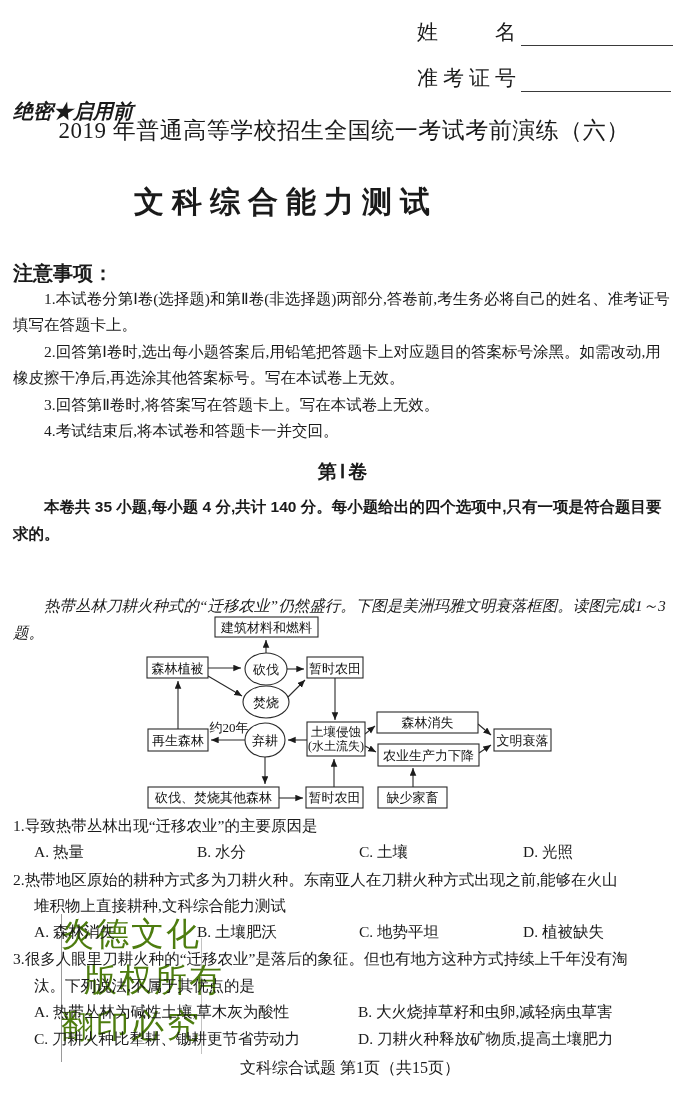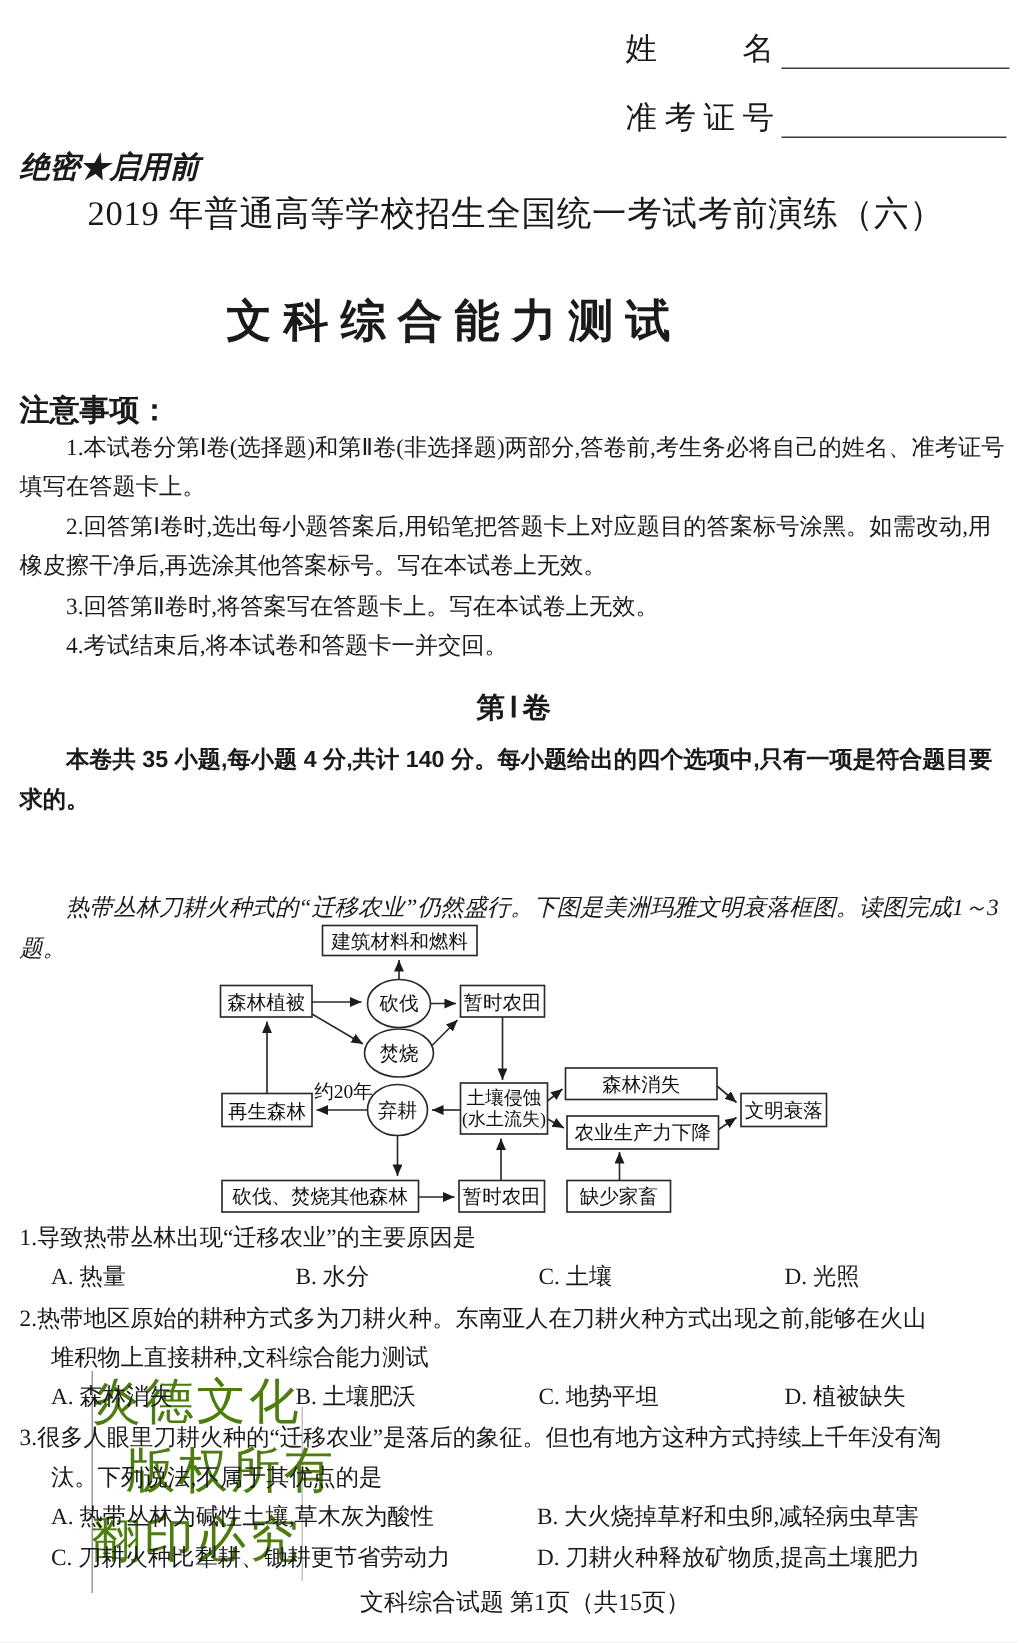--- a/index.html
+++ b/index.html
@@ -9,23 +9,23 @@
     font-family:"Liberation Serif", serif;
   }
   .abs{position:absolute;}
   
   .fill-row{position:absolute;left:417px;display:flex;align-items:flex-end;}
   .fill-label{font-size:21px;letter-spacing:5px;white-space:pre;}
   .fill-line{display:inline-block;border-bottom:1.5px solid #3a3a3a;height:26px;}
   .name-line{width:152px;}
   .id-line{width:150px;}
   .secret{top:98px;left:13px;font-family:"Liberation Sans",sans-serif;font-weight:bold;font-size:20px;font-style:italic;}
-  .exam-title{top:127px;left:0;width:688px;text-align:center;font-size:23px;letter-spacing:0.5px;}
-  .subject-title{top:182px;left:17px;width:572px;text-align:center;
-    font-family:"Liberation Sans",sans-serif;font-weight:bold;font-size:30px;letter-spacing:8px;margin-top:12px;}
+  .exam-title{top:115px;left:0;width:688px;text-align:center;font-size:23px;letter-spacing:0.5px;}
+  .subject-title{top:182px;left:0;width:572px;text-align:center;
+    font-family:"Liberation Sans",sans-serif;font-weight:bold;font-size:30px;letter-spacing:8px;}
   .notice-head{top:260px;left:13px;font-family:"Liberation Sans",sans-serif;font-weight:bold;font-size:20px;}
   .notice-body{top:286px;left:13px;width:663px;font-size:15.5px;line-height:26.4px;}
   .notice-body p{margin:0;text-indent:2em;}
   .sec-head{top:459px;left:0;width:688px;text-align:center;font-weight:bold;font-size:19px;letter-spacing:3px;}
   .instruction{top:493px;left:13px;width:663px;font-family:"Liberation Sans",sans-serif;
     font-weight:bold;font-size:15.5px;line-height:27px;text-indent:2em;}
   .intro{top:547px;left:13px;width:663px;font-size:15.5px;line-height:27px;text-indent:2em;font-style:italic;margin-top:45px;}
   .qline{position:absolute;font-size:15.5px;line-height:22px;white-space:nowrap;}
   .opt{position:absolute;font-size:15.5px;line-height:20px;white-space:nowrap;}
   .footer{top:1058px;left:6px;width:688px;text-align:center;font-size:16px;}

